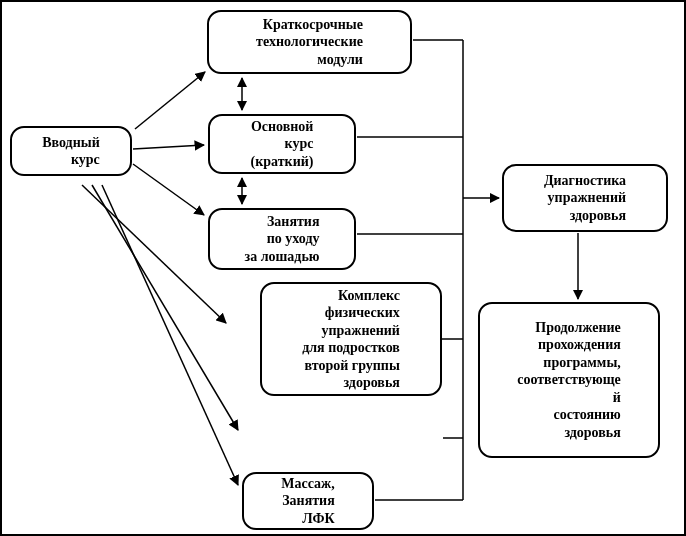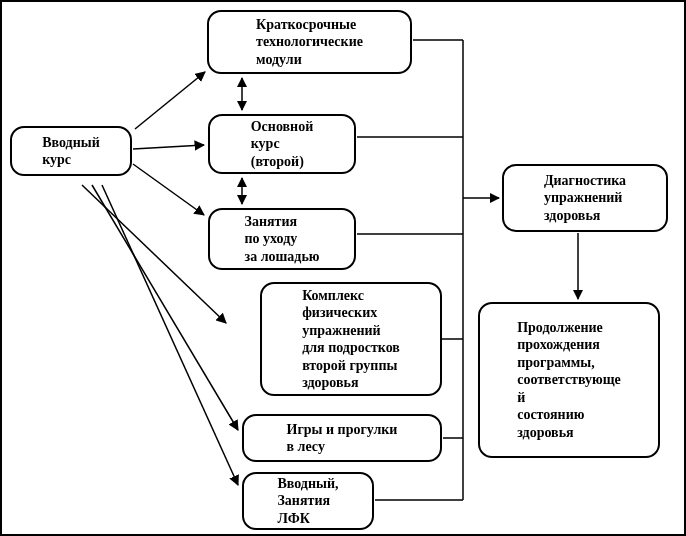--- a/index.html
+++ b/index.html
@@ -25,21 +25,21 @@
   }
   .node {
     position: absolute;
     box-sizing: border-box;
     border: 2px solid #000;
     border-radius: 14px;
     background: #fff;
     display: flex;
     align-items: center;
     justify-content: center;
-    text-align: left;
+    text-align: right;
     z-index: 2;
     padding: 2px 4px;
   }
   .node span {
     white-space: pre-line;
     font-weight: bold;
     font-size: 14px;
     line-height: 1.25;
     color: #000;
   }
@@ -96,45 +96,41 @@
 
   <div class="node n-modules">
     <span>Краткосрочные
 технологические
 модули</span>
   </div>
 
   <div class="node n-main">
     <span>Основной
 курс
-(второй)</span>
+(краткий)</span>
   </div>
 
   <div class="node n-horse">
     <span>Занятия
 по уходу
 за лошадью</span>
   </div>
 
   <div class="node n-exercises">
     <span>Комплекс
 физических
 упражнений
 для подростков
 второй группы
 здоровья</span>
   </div>
 
-  <div class="node n-games">
-    <span>Игры и прогулки
-в лесу</span>
-  </div>
 
   <div class="node n-massage">
-    <span>Вводный,
+    <span>Массаж,
 Занятия
 ЛФК</span>
   </div>
 
   <div class="node n-diagnostics">
     <span>Диагностика
 упражнений
 здоровья</span>
   </div>
 

